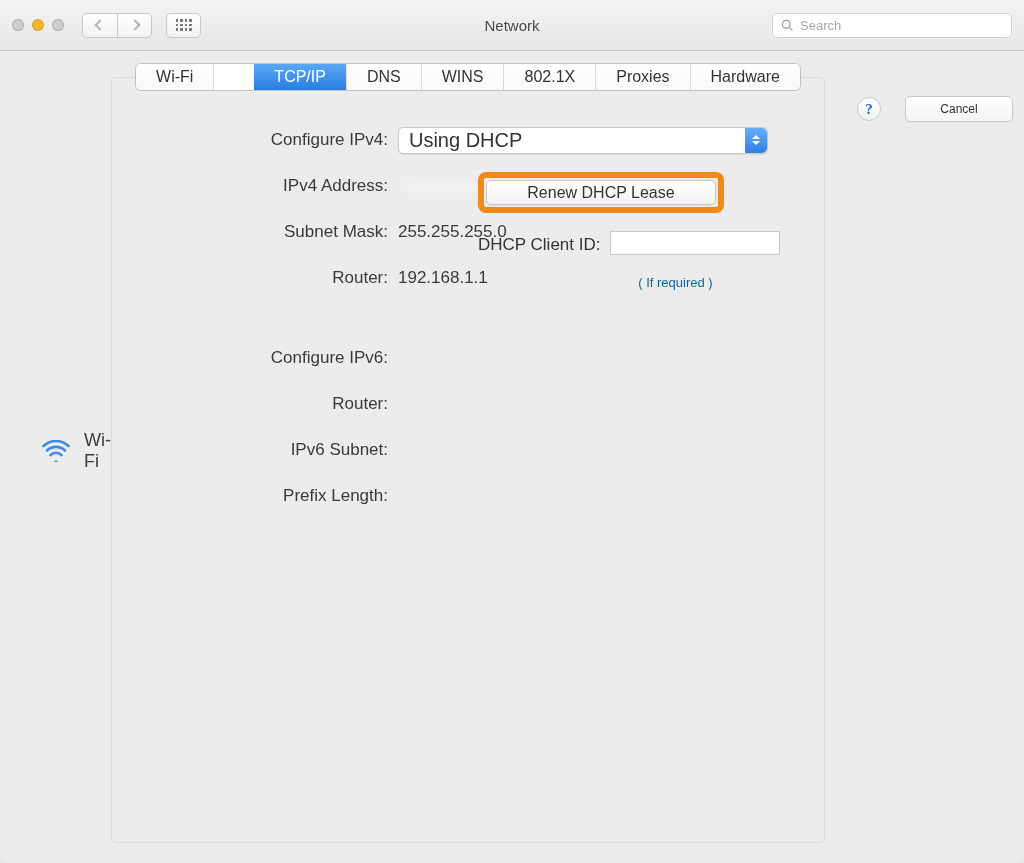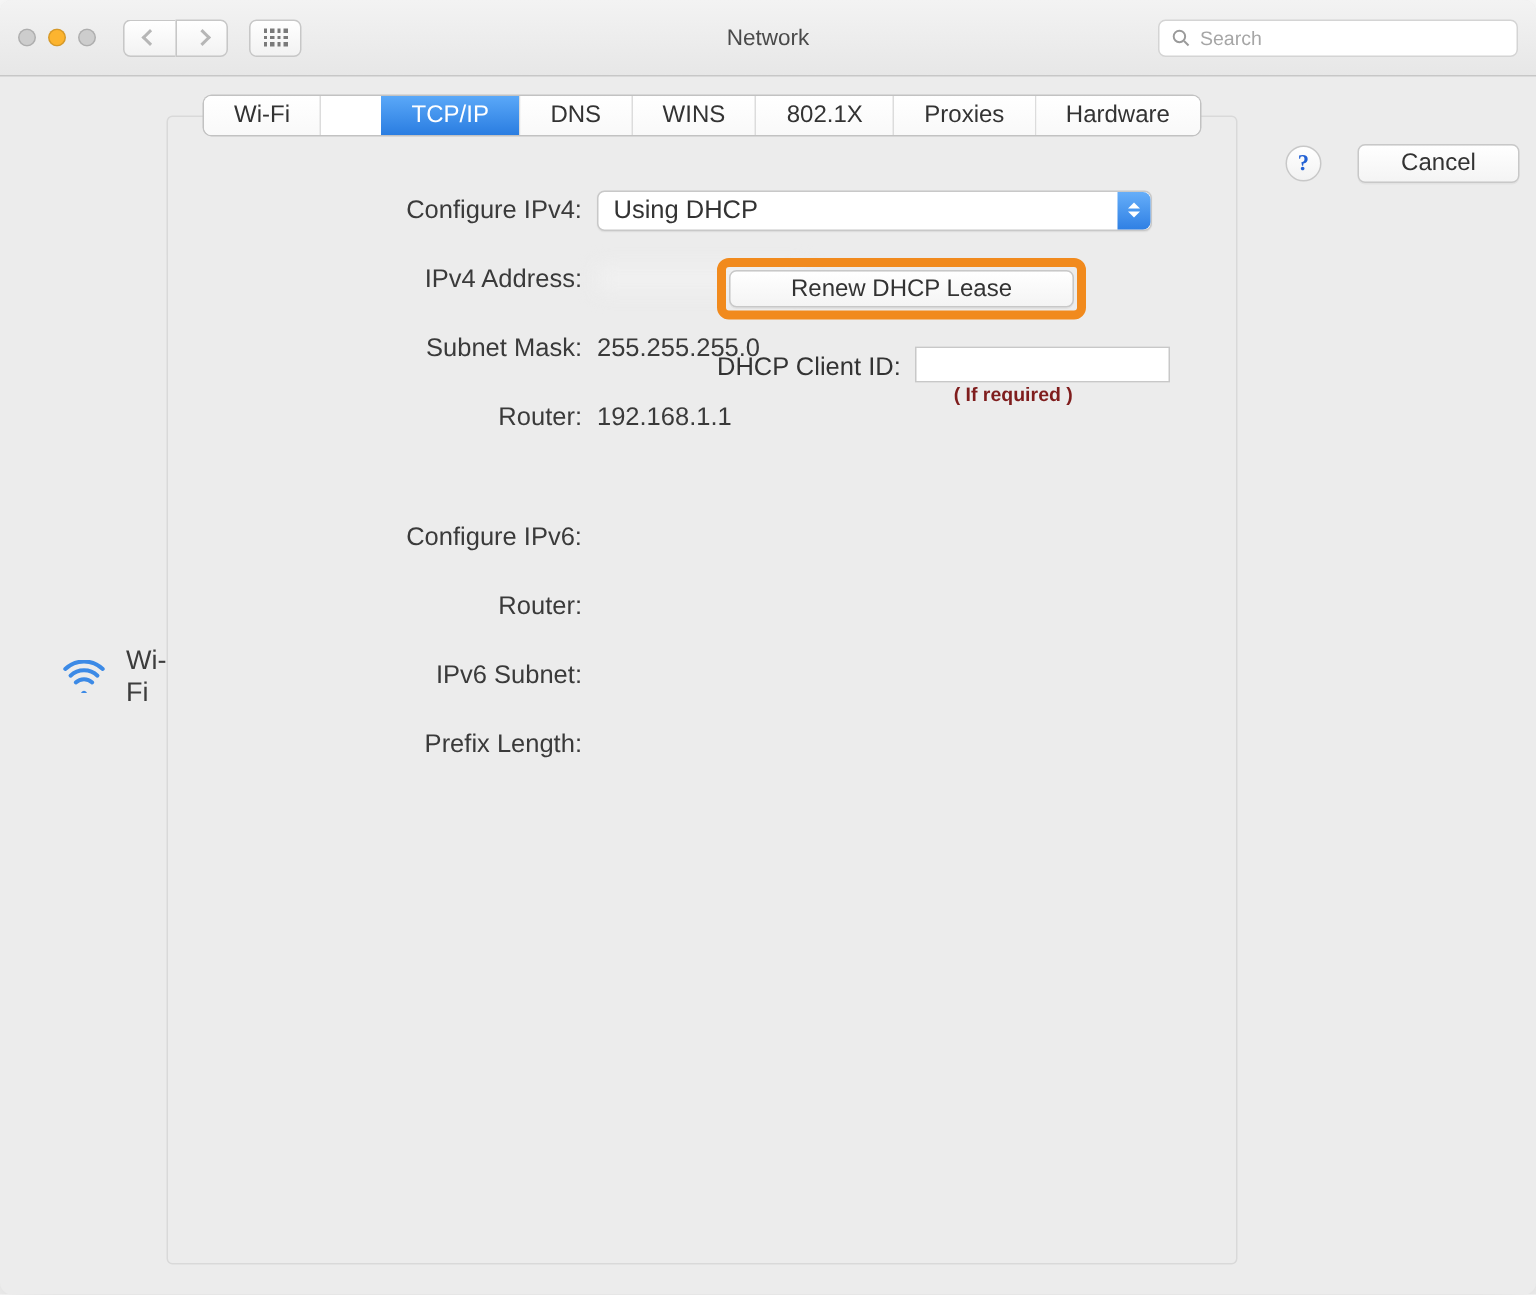--- a/index.html
+++ b/index.html
@@ -171,21 +171,21 @@
     display: flex; align-items: center;
     position: relative;
   }
   .select {
     width: 370px; height: 27px;
     background: #fff;
     border: 1px solid #c8c8c8;
     border-radius: 5px;
     display: flex; align-items: center;
     padding-left: 10px;
-    font-size: 17px;
+    font-size: 20px;
     position: relative;
     box-shadow: 0 0.5px 1px rgba(0,0,0,0.08);
   }
   .select-arrows {
     position: absolute; right: 0; top: 0;
     width: 22px; height: 100%;
     background: linear-gradient(#66aef9, #2f80e4);
     border-radius: 0 5px 5px 0;
     display: flex; flex-direction: column; align-items: center; justify-content: center;
     gap: 2px;
@@ -243,25 +243,24 @@
     font-size: 17px;
     white-space: nowrap;
   }
   .text-input {
     width: 170px; height: 24px;
     background: #fff;
     border: 1px solid #c8c8c8;
     border-radius: 0;
   }
   .if-required {
-    font-size: 13px; color: #7f1d1d;
+    font-size: 13px; color: #0369a1;
     text-align: center;
-    margin-top: 0;
+    margin-top: 20px;
     padding-left: 105px;
-    font-weight: bold;
   }
 
   .section-gap { height: 34px; }
 
   
   .bottom-bar {
     height: 64px;
     display: flex; align-items: center;
     padding: 0 32px;
     gap: 12px;
@@ -270,21 +269,21 @@
     width: 24px; height: 24px;
     border-radius: 50%;
     border: 1px solid #c8c8c8;
     background: linear-gradient(#ffffff, #f2f2f2);
     display: flex; align-items: center; justify-content: center;
     color: #2261d4;
     font-family: Georgia, 'Times New Roman', serif;
     font-weight: bold;
     font-size: 15px;
   }
-  .bottom-bar .button { width: 108px; height: 26px; font-size:16px;}
+  .bottom-bar .button { width: 108px; height: 26px; font-size:12px;}
   .spacer { flex: 1; }
 
   .grid-icon {
     display: grid;
     grid-template-columns: repeat(4, 2.5px);
     grid-template-rows: repeat(3, 2.5px);
     gap: 2px;
   }
   .grid-icon span {
     background: #7a7a7a;

